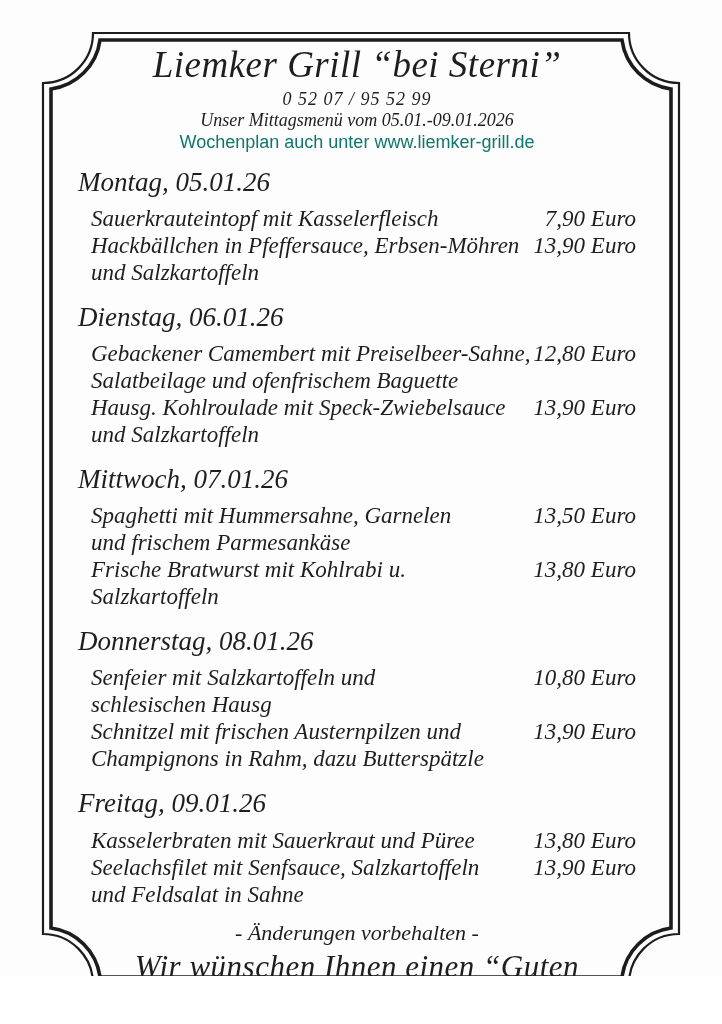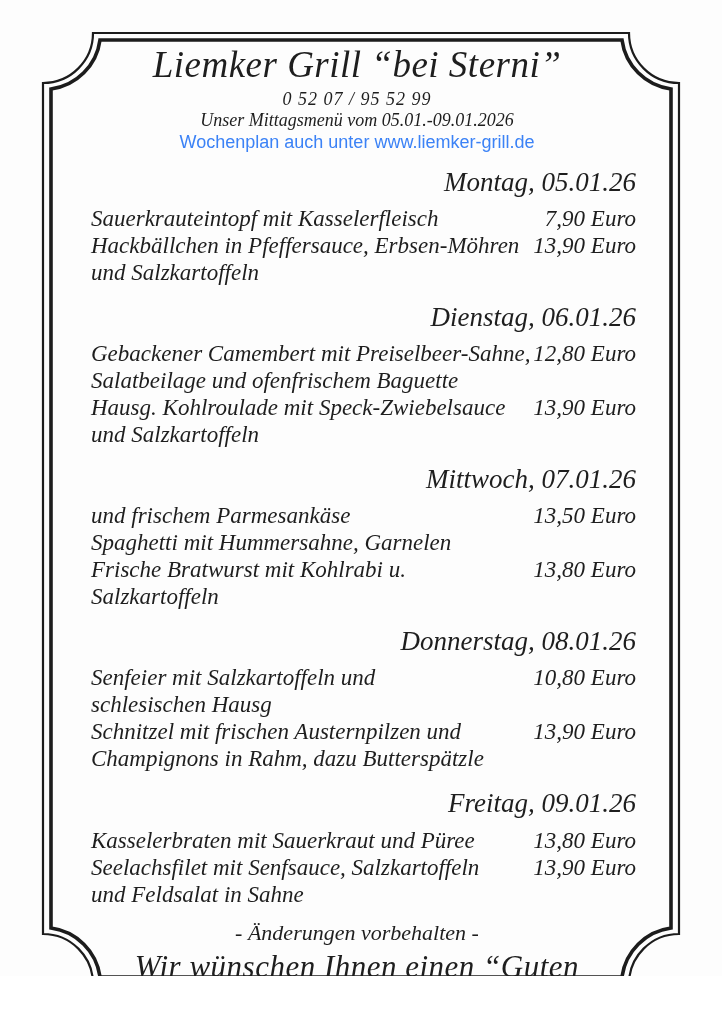--- a/index.html
+++ b/index.html
@@ -65,21 +65,20 @@
     margin-top: 1px;
   }
 
   .day { margin-top: 16px; }
   .day:first-child { margin-top: 15px; }
   .day-heading {
     margin: 0 0 7px 0;
     font-size: 27px;
     font-weight: normal;
     line-height: 1.15;
-    text-align: right;
   }
   .items { margin-left: 13px; }
   .item-row {
     display: flex;
     justify-content: space-between;
     align-items: flex-start;
     font-size: 23px;
     line-height: 27px;
   }
   .item-name { max-width: 462px; }
@@ -110,21 +109,21 @@
     <path class="outer-line" d="M 93 33 H 629 A 50 50 0 0 0 679 83 V 934 A 50 50 0 0 0 629 984 H 93 A 50 50 0 0 0 43 934 V 83 A 50 50 0 0 0 93 33 Z"></path>
     <path class="inner-line" d="M 100 40 H 622 A 57 57 0 0 0 671 89 V 928 A 57 57 0 0 0 622 977 H 100 A 57 57 0 0 0 51 928 V 89 A 57 57 0 0 0 100 40 Z"></path>
   </svg>
 
   <div class="content">
 
     <header class="menu-header">
       <h1 class="title">Liemker Grill “bei Sterni”</h1>
       <div class="phone">0 52 07 / 95 52 99</div>
       <div class="subtitle">Unser Mittagsmenü vom 05.01.-09.01.2026</div>
-      <div class="note" style="color: #3b82f6;">Wochenplan auch unter www.liemker-grill.de</div>
+      <div class="note" style="color: #0f766e;">Wochenplan auch unter www.liemker-grill.de</div>
     </header>
 
     <main id="days-container">
         <section class="day">
           <h2 class="day-heading">Montag, 05.01.26</h2>
           <div class="items">
             <div class="item-row">
               <div class="item-name">
                 <span>Sauerkrauteintopf mit Kasselerfleisch</span>
               </div>
@@ -156,22 +155,22 @@
               </div>
               <div class="item-price">13,90 Euro</div>
             </div>
           </div>
         </section>
         <section class="day">
           <h2 class="day-heading">Mittwoch, 07.01.26</h2>
           <div class="items">
             <div class="item-row">
               <div class="item-name">
+                <span>Spaghetti mit Hummersahne, Garnelen</span>
                 <span>und frischem Parmesankäse</span>
-                <span>Spaghetti mit Hummersahne, Garnelen</span>
               </div>
               <div class="item-price">13,50 Euro</div>
             </div>
             <div class="item-row">
               <div class="item-name">
                 <span>Frische Bratwurst mit Kohlrabi u. Salzkartoffeln</span>
               </div>
               <div class="item-price">13,80 Euro</div>
             </div>
           </div>

